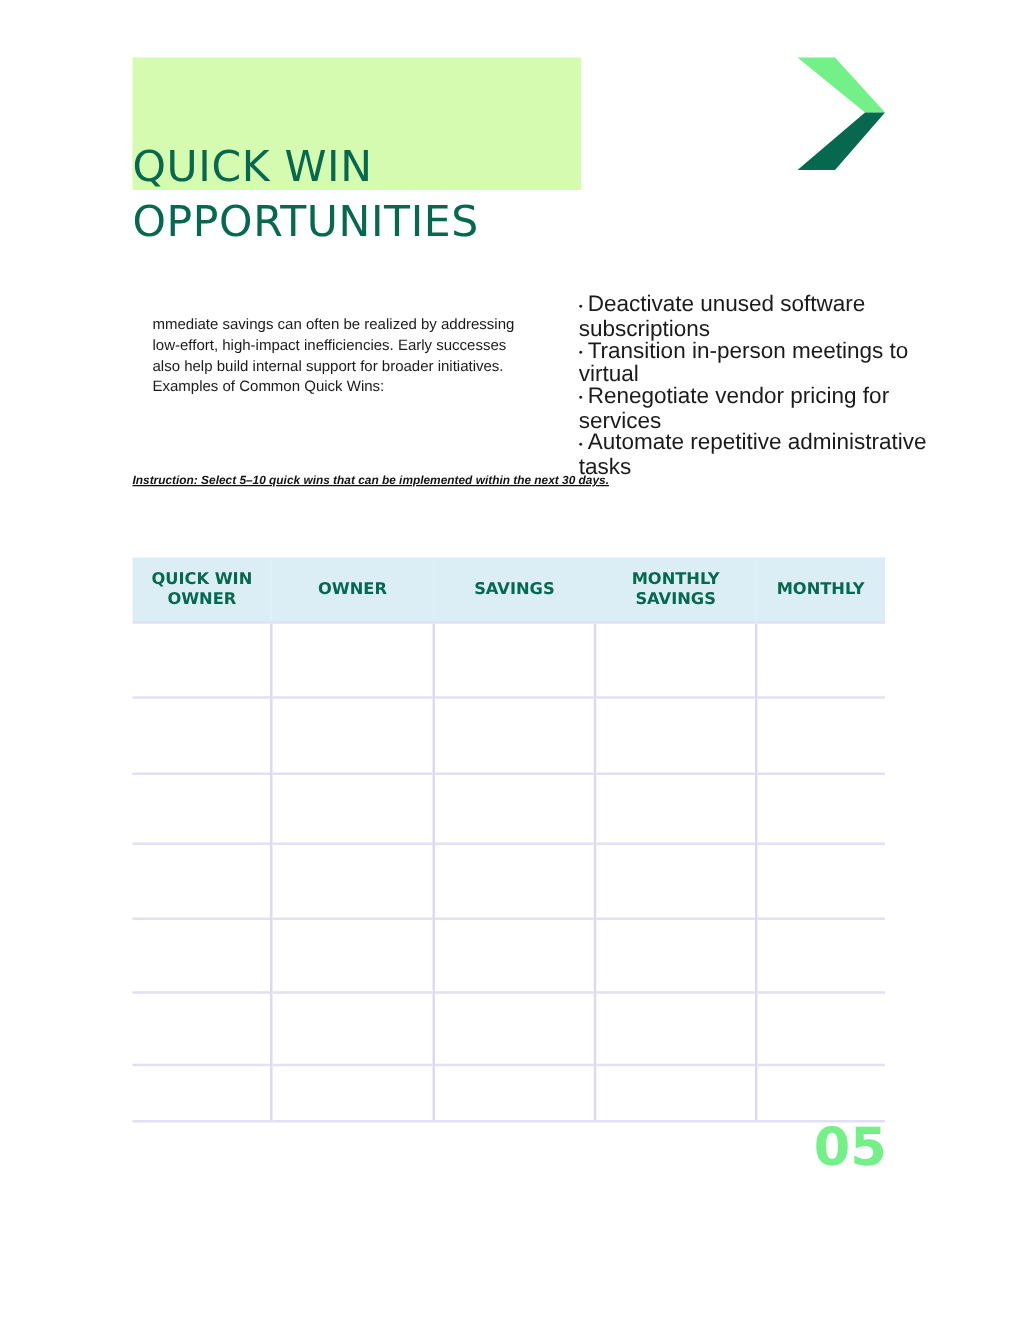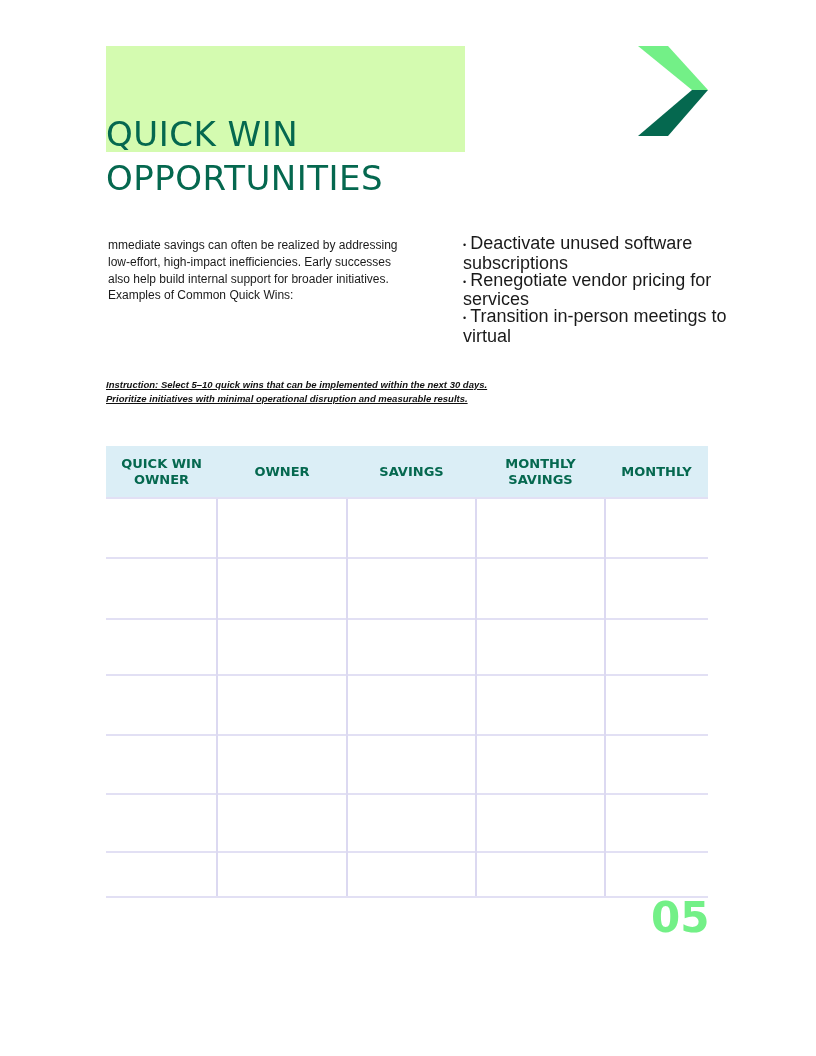--- a/index.html
+++ b/index.html
@@ -13,21 +13,21 @@
     }
     .page-title {
       position: absolute; left: 106px; top: 112px; margin: 0;
       font-family: "DejaVu Sans", sans-serif; font-weight: normal;
       font-size: 34px; line-height: 44px; color: #05684f; letter-spacing: 0.5px;
     }
     .page-title span { display: block; }
     .chevron { position: absolute; left: 636px; top: 44px; width: 74px; height: 94px; }
     .intro {
       position: absolute; left: 106px; top: 235px; width: 300px;
-      font-size: 12px; line-height: 16.8px; color: #1a1a1a; margin: 2px;
+      font-size: 12px; line-height: 16.8px; color: #1a1a1a; margin: 16px;
     }
     .examples {
       position: absolute; left: 463px; top: 235px; width: 290px;
       list-style: none; margin: 0; padding: 0;
       font-size: 18px; line-height: 16.8px; color: #1a1a1a;
     }
     .examples li::before { content: "\2022"; margin-right: 4px; font-size: 9px; position: relative; top: -1px; }
     .instruction {
       position: absolute; left: 106px; top: 378px; width: 480px;
       font-size: 9.5px; line-height: 14px; font-weight: bold; font-style: italic; color: #111;
@@ -67,27 +67,27 @@
 
 <svg class="chevron" viewBox="0 0 74 94" xmlns="http://www.w3.org/2000/svg">
   <polygon points="2,2 32,2 72,46 56,46" fill="#73f087"></polygon>
   <polygon points="56,46 72,46 32,92 2,92" fill="#05684f"></polygon>
 </svg>
 
 <p class="intro">mmediate savings can often be realized by addressing low-effort, high-impact inefficiencies. Early successes also help build internal support for broader initiatives. Examples of Common Quick Wins:</p>
 
 <ul class="examples">
   <li>Deactivate unused software subscriptions</li>
+  <li>Transition in-person meetings to virtual</li>
   <li>Renegotiate vendor pricing for services</li>
-  <li>Transition in-person meetings to virtual</li>
+  <li>Automate repetitive administrative tasks</li>
 </ul>
 
 <p class="instruction">
   <span>Instruction: Select 5–10 quick wins that can be implemented within the next 30 days.</span><br>
-  <span>Prioritize initiatives with minimal operational disruption and measurable results.</span>
 </p>
 
 <table class="table">
   <colgroup>
     <col style="width:111px">
       <col style="width:130px">
       <col style="width:129px">
       <col style="width:129px">
       <col style="width:103px">
   </colgroup>

